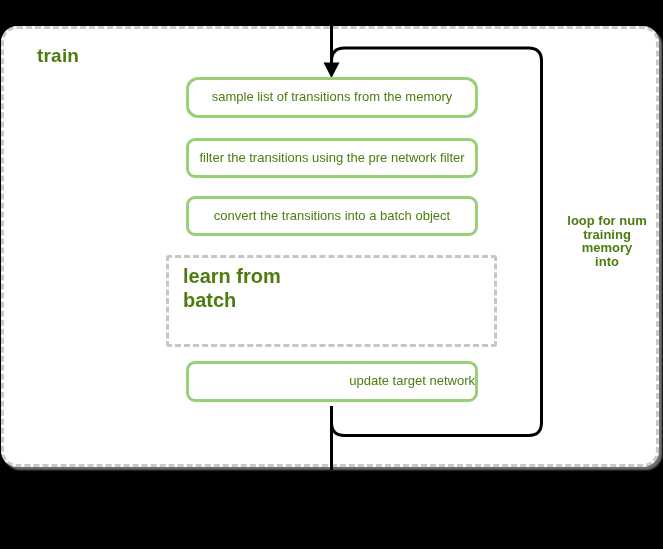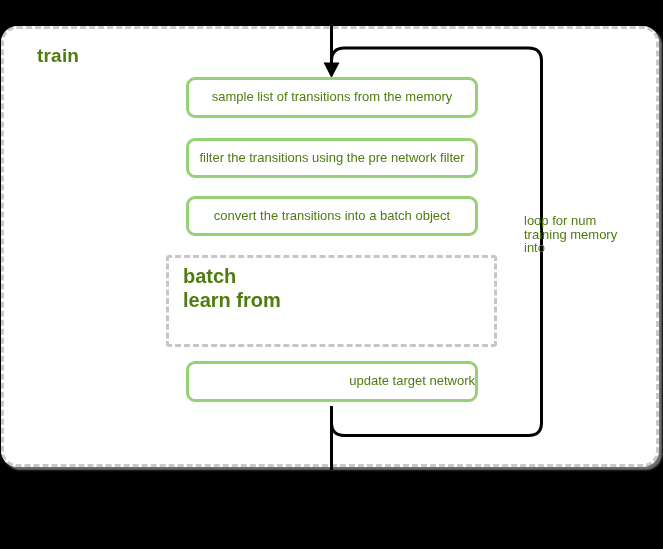--- a/index.html
+++ b/index.html
@@ -50,21 +50,21 @@
     background: #fff;
     border: 3px solid #97d077;
     border-radius: 9px;
     display: flex;
     align-items: center;
     justify-content: center;
     text-align: center;
     font-size: 13px;
     line-height: 1.1;
   }
-  .step-1 { top: 77px;  height: 41px; }
+  .step-1 { top: 77px;  height: 41px; border-radius: 12px; }
   .step-2 { top: 138px; height: 40px; }
   .step-3 { top: 196px; height: 40px; }
   .step-4 { top: 361px; height: 41px; justify-content: flex-end; }
   .learn-group {
     position: absolute;
     left: 166px;
     top: 255px;
     width: 331px;
     height: 92px;
     box-sizing: border-box;
@@ -72,25 +72,26 @@
     border: 3px dashed #c6c6c6;
     border-radius: 3px;
     padding: 6px 0 0 14px;
     font-size: 20px;
     font-weight: bold;
     line-height: 24px;
   }
   .learn-group span { display: block; }
   .loop-annotation {
     position: absolute;
-    left: 524px;
+    left: 560px;
     top: 214px;
     width: 94px;
+    text-align: center;
     font-size: 13px;
-    font-weight: normal;
+    font-weight: bold;
     line-height: 13.5px;
   }
   .loop-annotation span { display: block; }
 </style>
 </head>
 <body>
 
 <div class="stage">
 
   <div class="container-box"></div>
@@ -110,22 +111,22 @@
 
   <div class="step step-3">
     <span>convert the transitions into a batch object</span>
   </div>
 
   <div class="step step-2">
     <span>filter the transitions using the pre network filter</span>
   </div>
 
   <div class="learn-group">
+    <span>learn from</span>
     <span>batch</span>
-    <span>learn from</span>
   </div>
 
   <div class="step step-4">
     <span>update target network</span>
   </div>
 
   <div class="loop-annotation">
     <span>loop for num</span>
     <span>training memory</span>
     <span>into</span>

